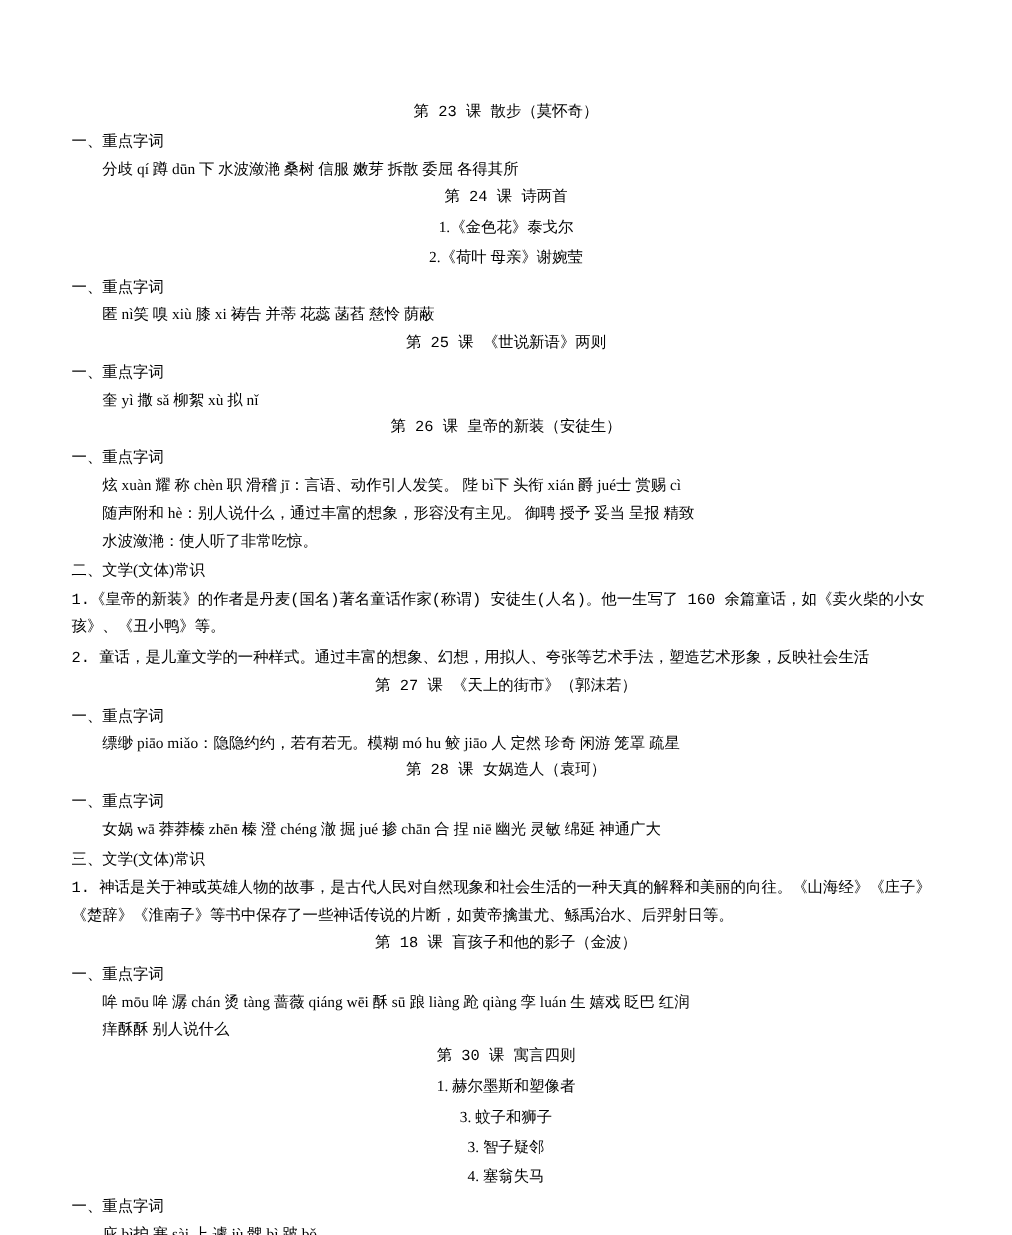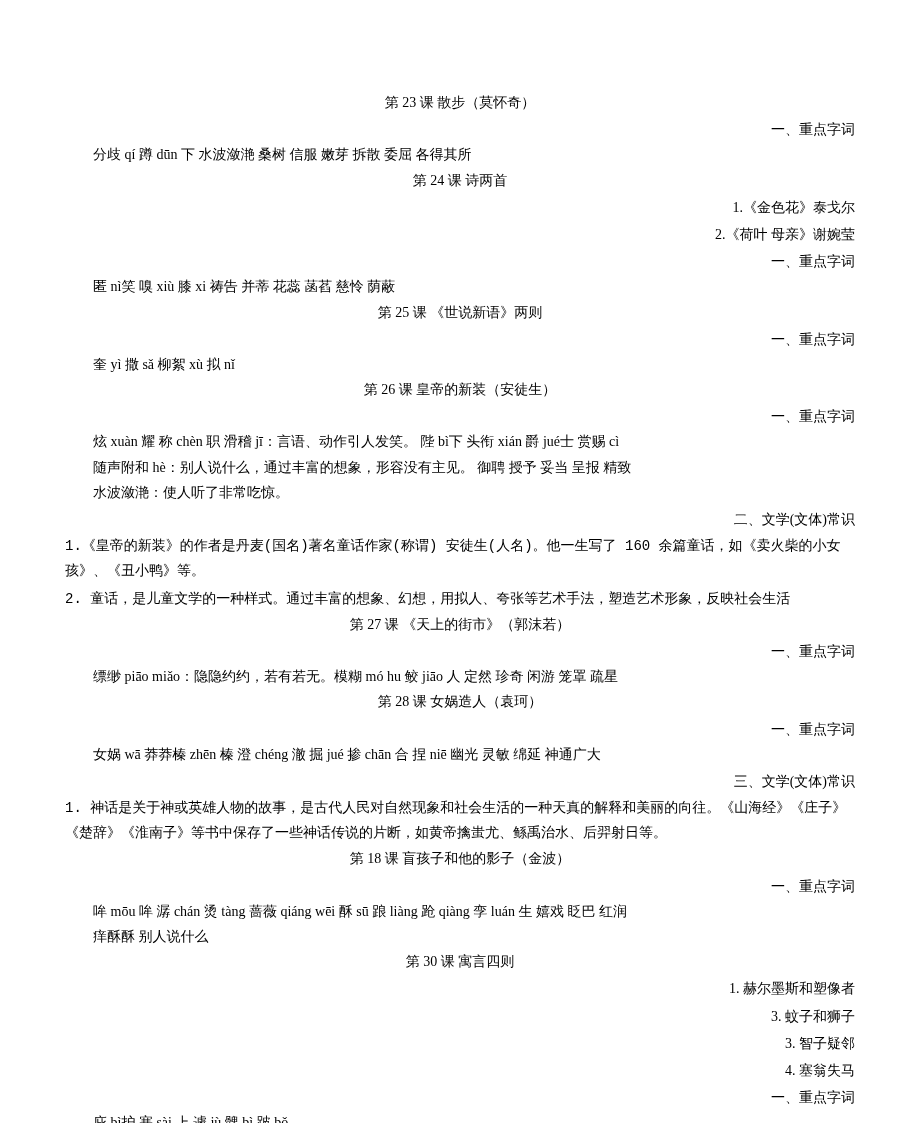--- a/index.html
+++ b/index.html
@@ -13,28 +13,28 @@
       background: #ffffff;
       font-family: "SimSun", "宋体", serif;
       font-size: 14px;
       line-height: 1.8;
       color: #000000;
       padding: 90px 65px 30px 65px;
     }
     .lesson-title {
       text-align: center;
       margin-bottom: 2px;
+      font-family: Liberation Mono, monospace;
     }
     .sub-title {
-      text-align: right;
+      text-align: center;
       margin-bottom: 2px;
     }
     .section-heading {
       margin-top: 2px;
-      text-align: right;
     }
     .content-line {
       padding-left: 28px;
     }
     .para {
       margin-top: 2px;
       font-family: Liberation Mono, monospace;
     }
   </style>
 </head>

